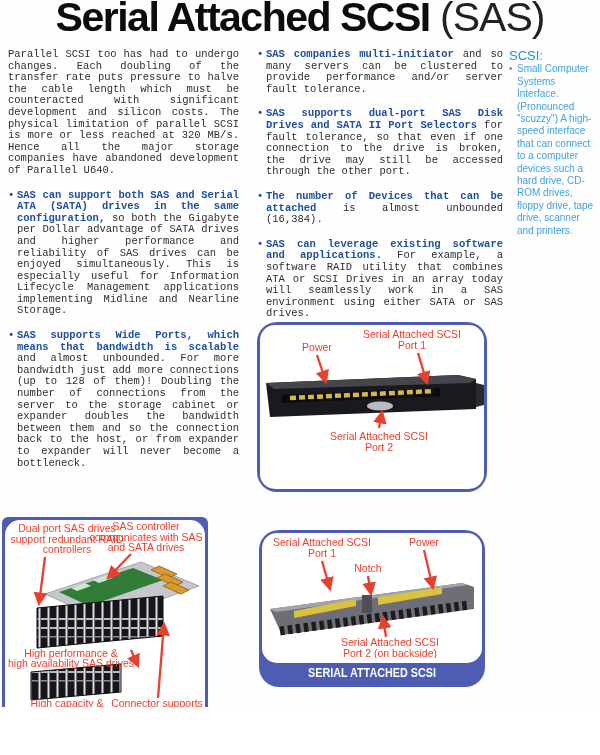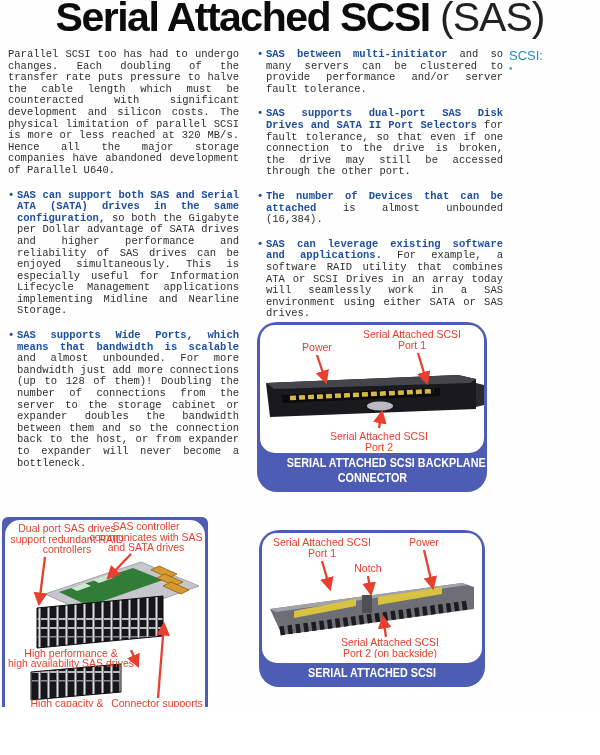--- a/index.html
+++ b/index.html
@@ -53,37 +53,37 @@
     <div class="bullet">
       <span class="mark">•</span><span class="lead">SAS can support both SAS and Serial ATA (SATA) drives in the same configuration,</span><span> so both the Gigabyte per Dollar advantage of SATA drives and higher performance and reliability of SAS drives can be enjoyed simultaneously. This is especially useful for Information Lifecycle Management applications implementing Midline and Nearline Storage.</span>
     </div>
     <div class="bullet">
       <span class="mark">•</span><span class="lead">SAS supports Wide Ports, which means that bandwidth is scalable</span><span> and almost unbounded. For more bandwidth just add more connections (up to 128 of them)! Doubling the number of connections from the server to the storage cabinet or expander doubles the bandwidth between them and so the connection back to the host, or from expander to expander will never become a bottleneck.</span>
     </div>
   </div>
 
   <div class="col" style="left:257px; top:49px; width:246px;">
     <div class="bullet">
-      <span class="mark">•</span><span class="lead">SAS between multi-initiator</span><span> and so many servers can be clustered to provide performance and/or server fault tolerance.</span>
+      <span class="mark">•</span><span class="lead">SAS companies multi-initiator</span><span> and so many servers can be clustered to provide performance and/or server fault tolerance.</span>
     </div>
     <div class="bullet">
       <span class="mark">•</span><span class="lead">SAS supports dual-port SAS Disk Drives and SATA II Port Selectors</span><span> for fault tolerance, so that even if one connection to the drive is broken, the drive may still be accessed through the other port.</span>
     </div>
     <div class="bullet">
       <span class="mark">•</span><span class="lead">The number of Devices that can be attached</span><span> is almost unbounded (16,384).</span>
     </div>
     <div class="bullet">
       <span class="mark">•</span><span class="lead">SAS can leverage existing software and applications.</span><span> For example, a software RAID utility that combines ATA or SCSI Drives in an array today will seamlessly work in a SAS environment using either SATA or SAS drives.</span>
     </div>
   </div>
 
   <div class="sidebar">
     <div class="head">SCSI:</div>
     <div class="bullet">
-      <span class="mark">•</span>
+      <span class="mark">•</span><span>Small Computer Systems Interface. (Pronounced "scuzzy") A high-speed interface that can connect to a computer devices such a hard drive, CD-ROM drives, floppy drive, tape drive, scanner and printers.</span>
     </div>
   </div>
 
   <div class="figbox" style="left:257px; top:322px; width:230px; height:170px;">
     <div class="figcontent">
       <svg width="224" height="127" viewBox="0 0 224 127">
         <defs>
           <marker id="ahA" markerWidth="7" markerHeight="7" refX="5" refY="3" orient="auto">
             <path d="M0,0 L6,3 L0,6 Z" fill="#e8402f"></path>
           </marker>
@@ -96,24 +96,20 @@
         <polygon points="216,58 224,60 224,80 216,82" fill="#2a2a2f"></polygon>
         <text class="red" x="57" y="26">Power</text>
         <text class="red" x="152" y="13">Serial Attached SCSI</text>
         <text class="red" x="152" y="24">Port 1</text>
         <path class="arrow" d="M57,30 L66,57" marker-end="url(#ahA)"></path>
         <path class="arrow" d="M158,28 L167,58" marker-end="url(#ahA)"></path>
         <path class="arrow" d="M119,103 L122,87" marker-end="url(#ahA)"></path>
         <text class="red" x="119" y="115">Serial Attached SCSI</text>
         <text class="red" x="119" y="126">Port 2</text>
       </svg>
-    </div>
-    <div class="figcaption">
-      <div><span class="cap">SERIAL ATTACHED SCSI BACKPLANE</span></div>
-      <div><span class="cap">CONNECTOR</span></div>
     </div>
   </div>
 
   <div class="figbox" style="left:2px; top:517px; width:206px; height:229px;border-radius:6px;">
     <div class="figcontent">
       <svg width="200" height="199" viewBox="0 0 200 199">
         <defs>
           <marker id="ahB" markerWidth="7" markerHeight="7" refX="5" refY="3" orient="auto">
             <path d="M0,0 L6,3 L0,6 Z" fill="#e8402f"></path>
           </marker>

